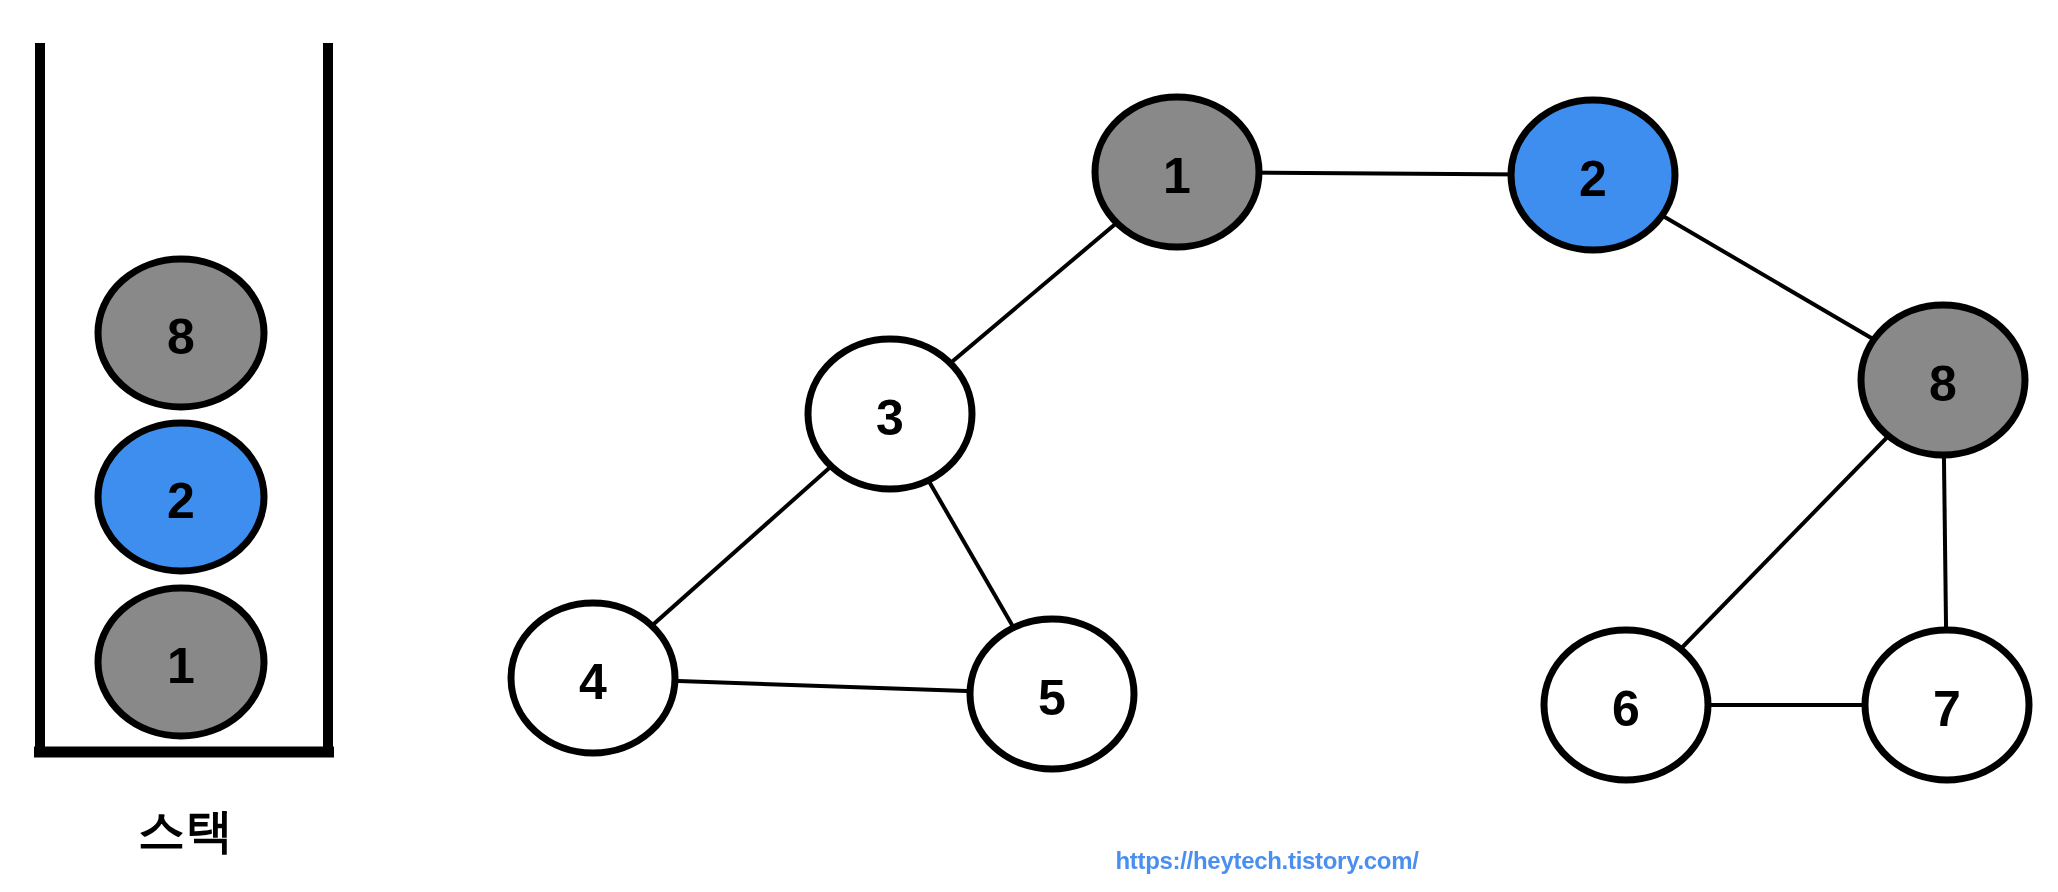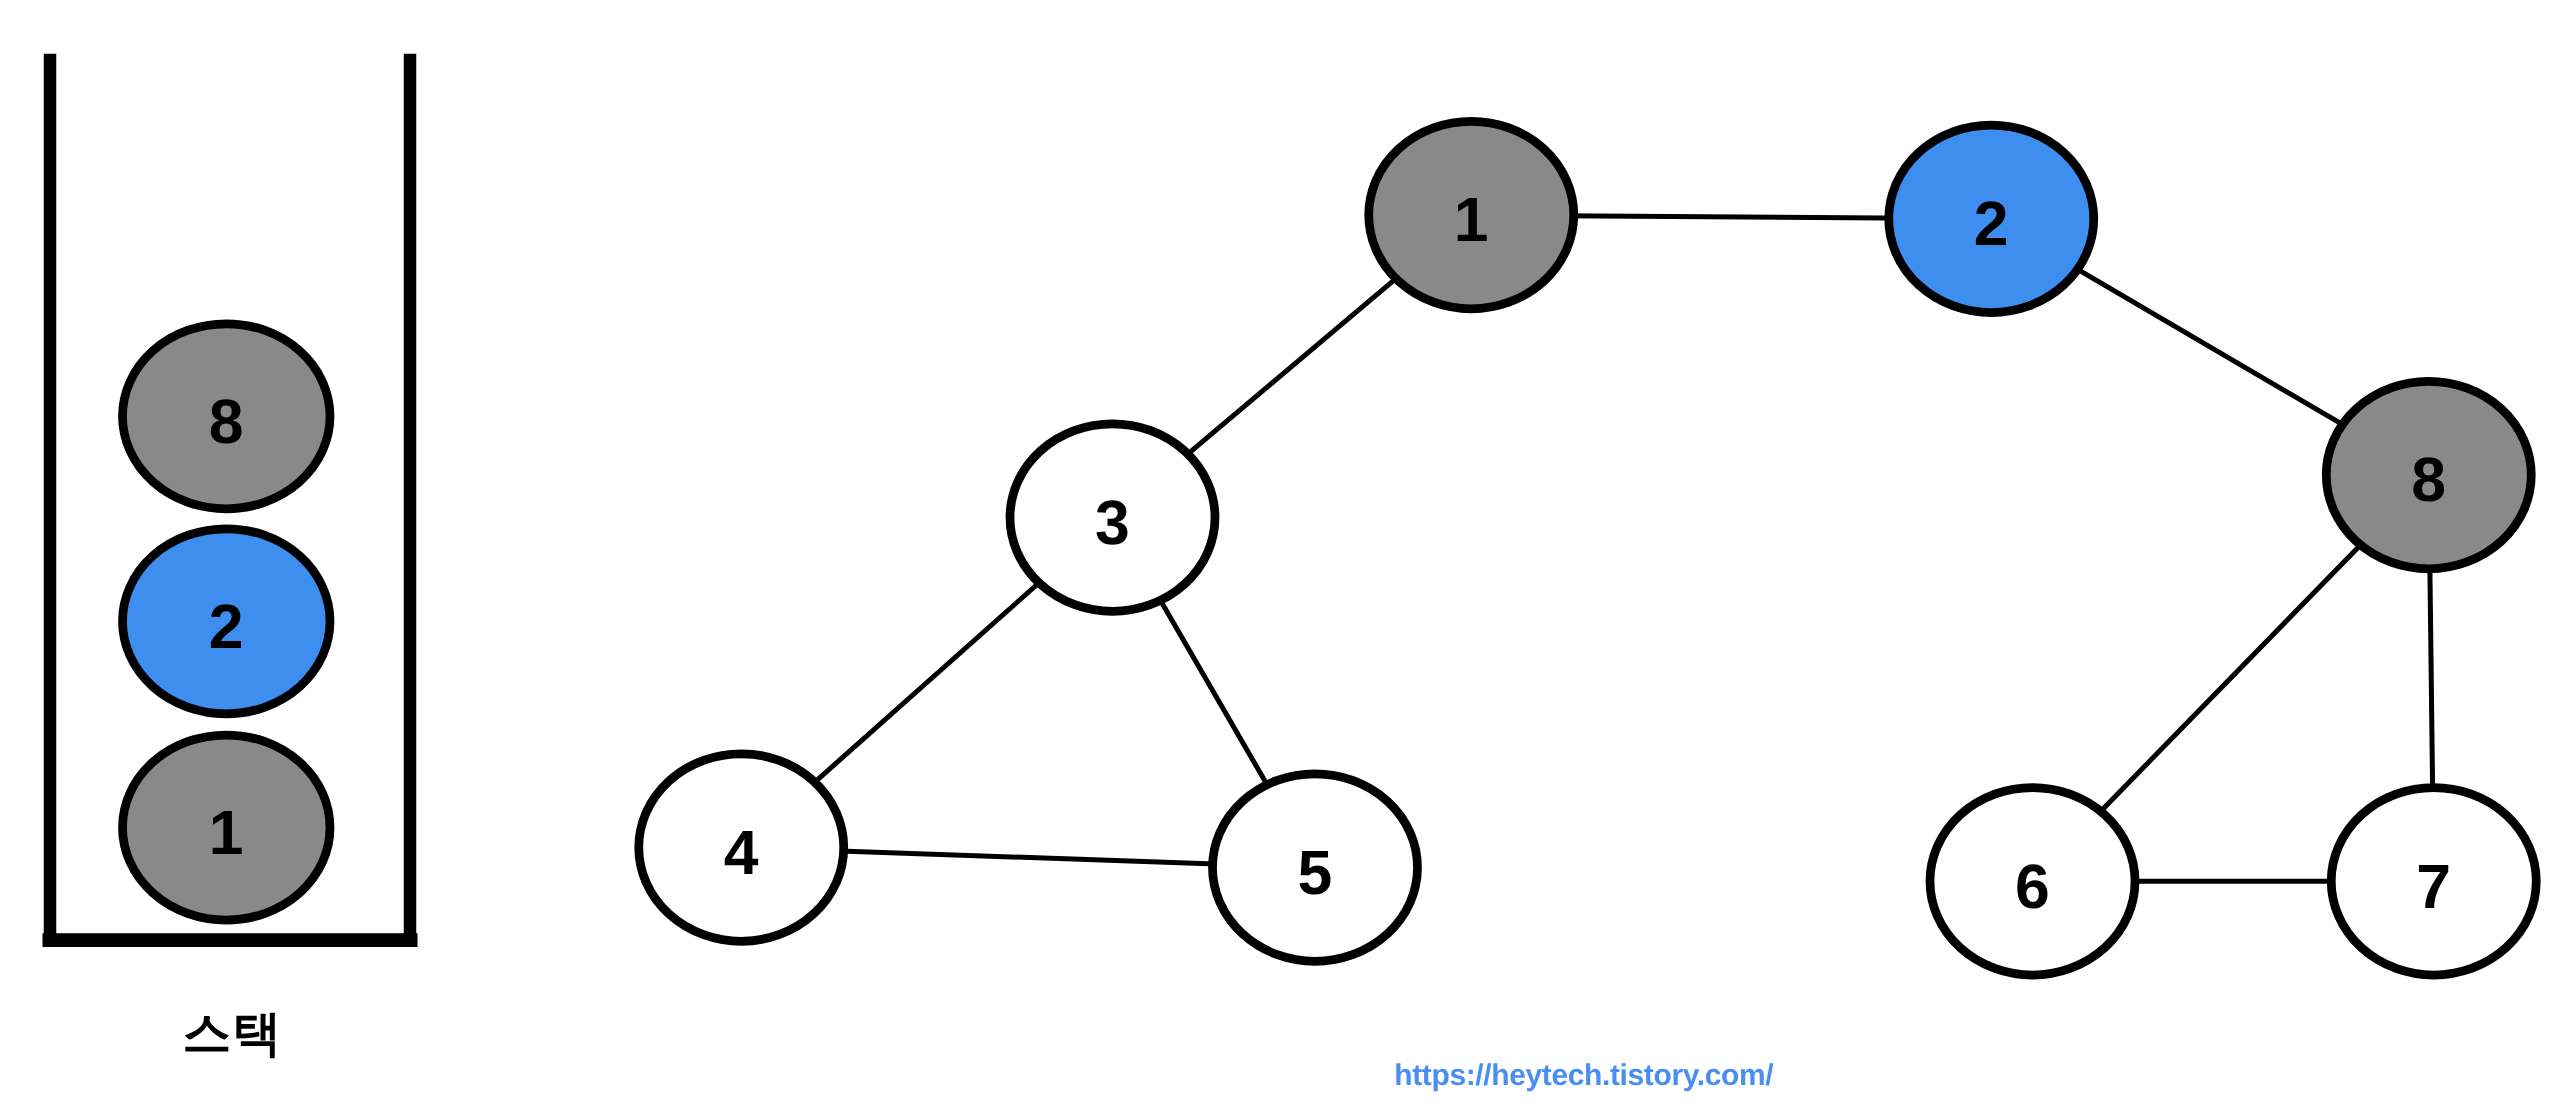--- a/index.html
+++ b/index.html
@@ -21,21 +21,21 @@
     top: 0;
     width: 2058px;
     height: 892px;
     display: block;
   }
   .stack-label {
     position: absolute;
     left: 186px;
     top: 800px;
     transform: translateX(-50%);
-    font-size: 39px;
+    font-size: 47px;
     font-weight: 800;
     color: #000000;
     letter-spacing: 1px;
     white-space: nowrap;
   }
   .footer-url {
     position: absolute;
     left: 1267px;
     top: 847px;
     transform: translateX(-50%);

